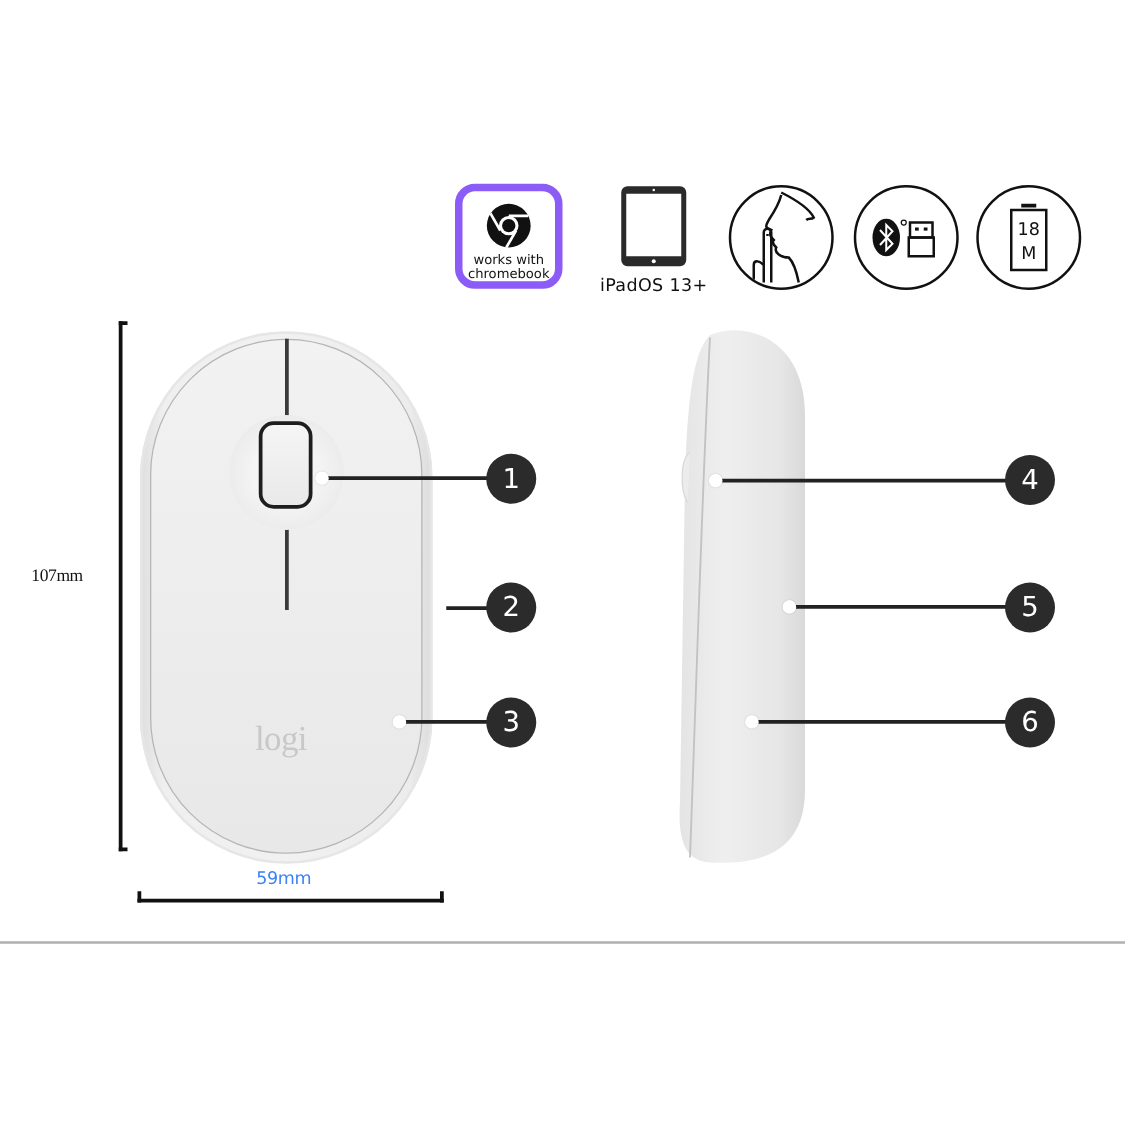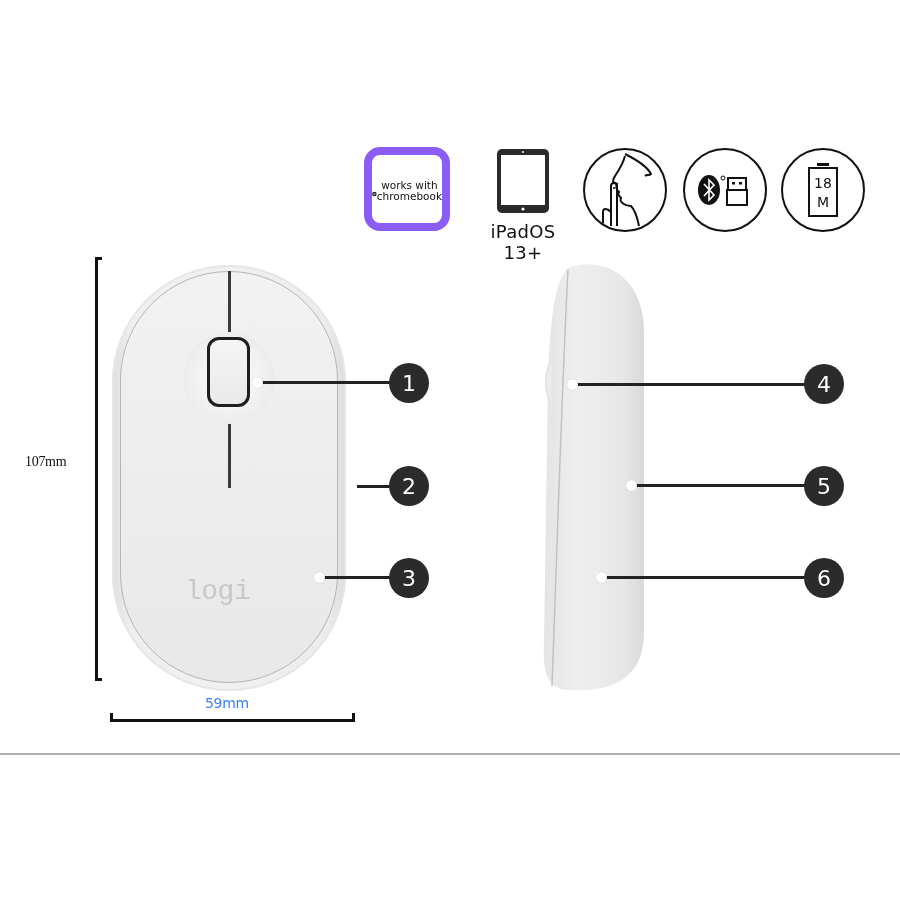--- a/index.html
+++ b/index.html
@@ -5,31 +5,31 @@
     html, body { margin: 0; padding: 0; }
     body {
       width: 900px; height: 900px; background: #ffffff; position: relative; overflow: hidden;
       font-family: "Liberation Sans", "DejaVu Sans", sans-serif; color: #222;
     }
     .abs { position: absolute; }
 
     
     .chrome-badge {
       left: 364px; top: 147px; width: 86px; height: 84px;
-      border: 8px solid #8b5cf6; border-radius: 16px; box-sizing: border-box;
-      display: flex; align-items: center; justify-content: flex-end;
+      border: 6px solid #8b5cf6; border-radius: 16px; box-sizing: border-box;
+      display: flex; flex-direction: column; align-items: center; justify-content: flex-end;
     }
     .chrome-badge svg { margin-top: 9px; }
     .chrome-badge .txt {
       font-size: 10.5px; line-height: 11px; text-align: center; color: #111; margin-top: 4px;
       font-family: "DejaVu Sans", sans-serif;
     }
     .ipad-wrap { left: 478px; top: 147px; width: 90px; height: 92px; text-align: center; }
     .ipad-label {
-      position: absolute; left: 0; width: 90px; top: 74px; font-size: 18px; color: #111;
+      position: absolute; left: 0; width: 90px; top: 74px; font-size: 14px; color: #111;
       font-family: "DejaVu Sans", sans-serif; letter-spacing: 0.3px;
     }
     .ring {
       width: 84px; height: 84px; border: 2.5px solid #111; border-radius: 50%; box-sizing: border-box;
       top: 148px; display: flex; align-items: center; justify-content: center; overflow: hidden;
     }
 
     
     .vbar { left: 95px; top: 257px; width: 3px; height: 424px; background: #111; }
     .vcap-top { left: 95px; top: 257px; width: 7px; height: 3px; background: #111; }
@@ -54,21 +54,21 @@
     .split-top { left: 228px; top: 271px; width: 2.5px; height: 78px; background: #3a3a3a; }
     .split-bot { left: 228px; top: 408px; width: 2.5px; height: 80px; background: #3a3a3a; }
     .wheel-halo {
       left: 183px; top: 332px; width: 92px; height: 92px; border-radius: 50%;
       background: radial-gradient(circle, #f4f4f4 40%, #ececec 70%, rgba(236,236,236,0) 100%);
     }
     .wheel {
       left: 207px; top: 337px; width: 43px; height: 70px; border-radius: 12px;
       border: 3px solid #1e1e1e; box-sizing: border-box; background: linear-gradient(180deg,#f5f5f5,#e9e9e9);
     }
-    .logo { left: 185px; top: 576px; font-size: 28px; color: #c8c8c8; font-family: Liberation Mono, monospace; letter-spacing: -0.5px; }
+    .logo { left: 204px; top: 576px; font-size: 28px; color: #c8c8c8; font-family: Liberation Serif, serif; letter-spacing: -0.5px; }
 
     
     .mouse-side { left: 538px; top: 262px; width: 110px; height: 430px; }
 
     
     .leader { height: 3px; background: #222; }
     .dot { width: 11px; height: 11px; border-radius: 50%; background: #ffffff; box-shadow: 0 0 1px rgba(0,0,0,0.25); }
     .badge {
       width: 40px; height: 40px; border-radius: 50%; background: #2b2b2b; color: #ffffff;
       font-size: 22px; font-family: "DejaVu Sans", sans-serif; display: flex; align-items: center; justify-content: center;

